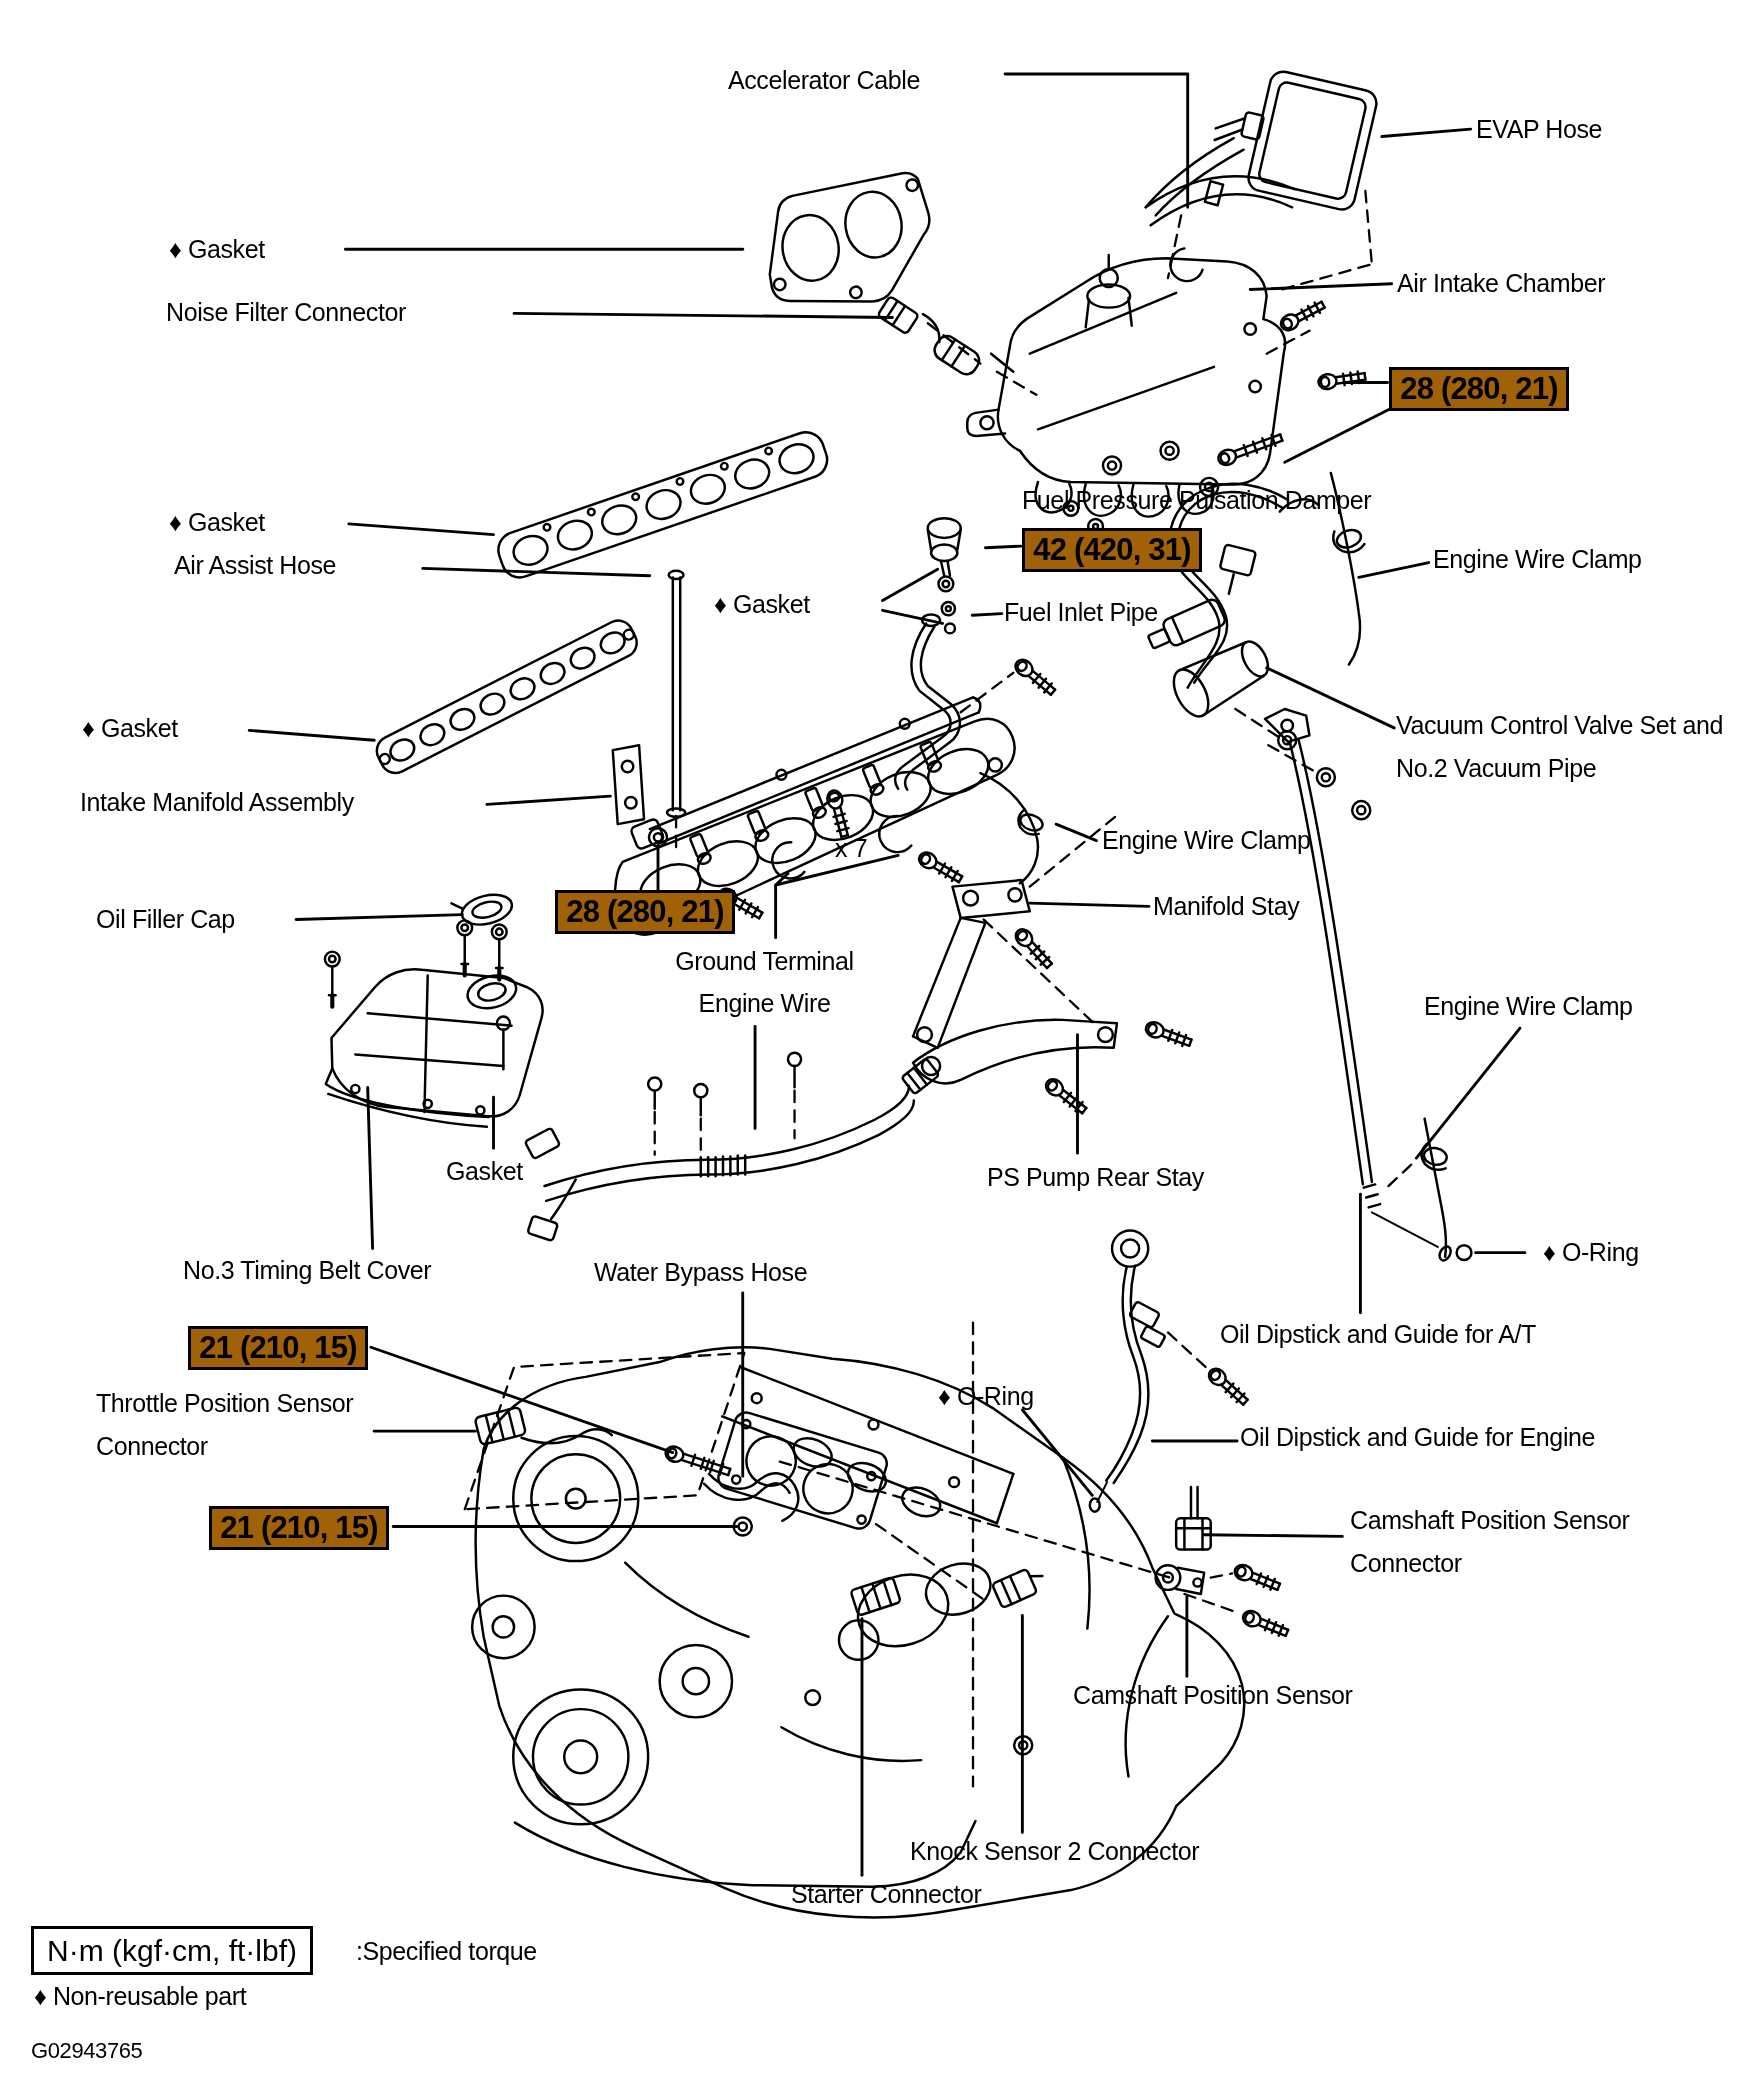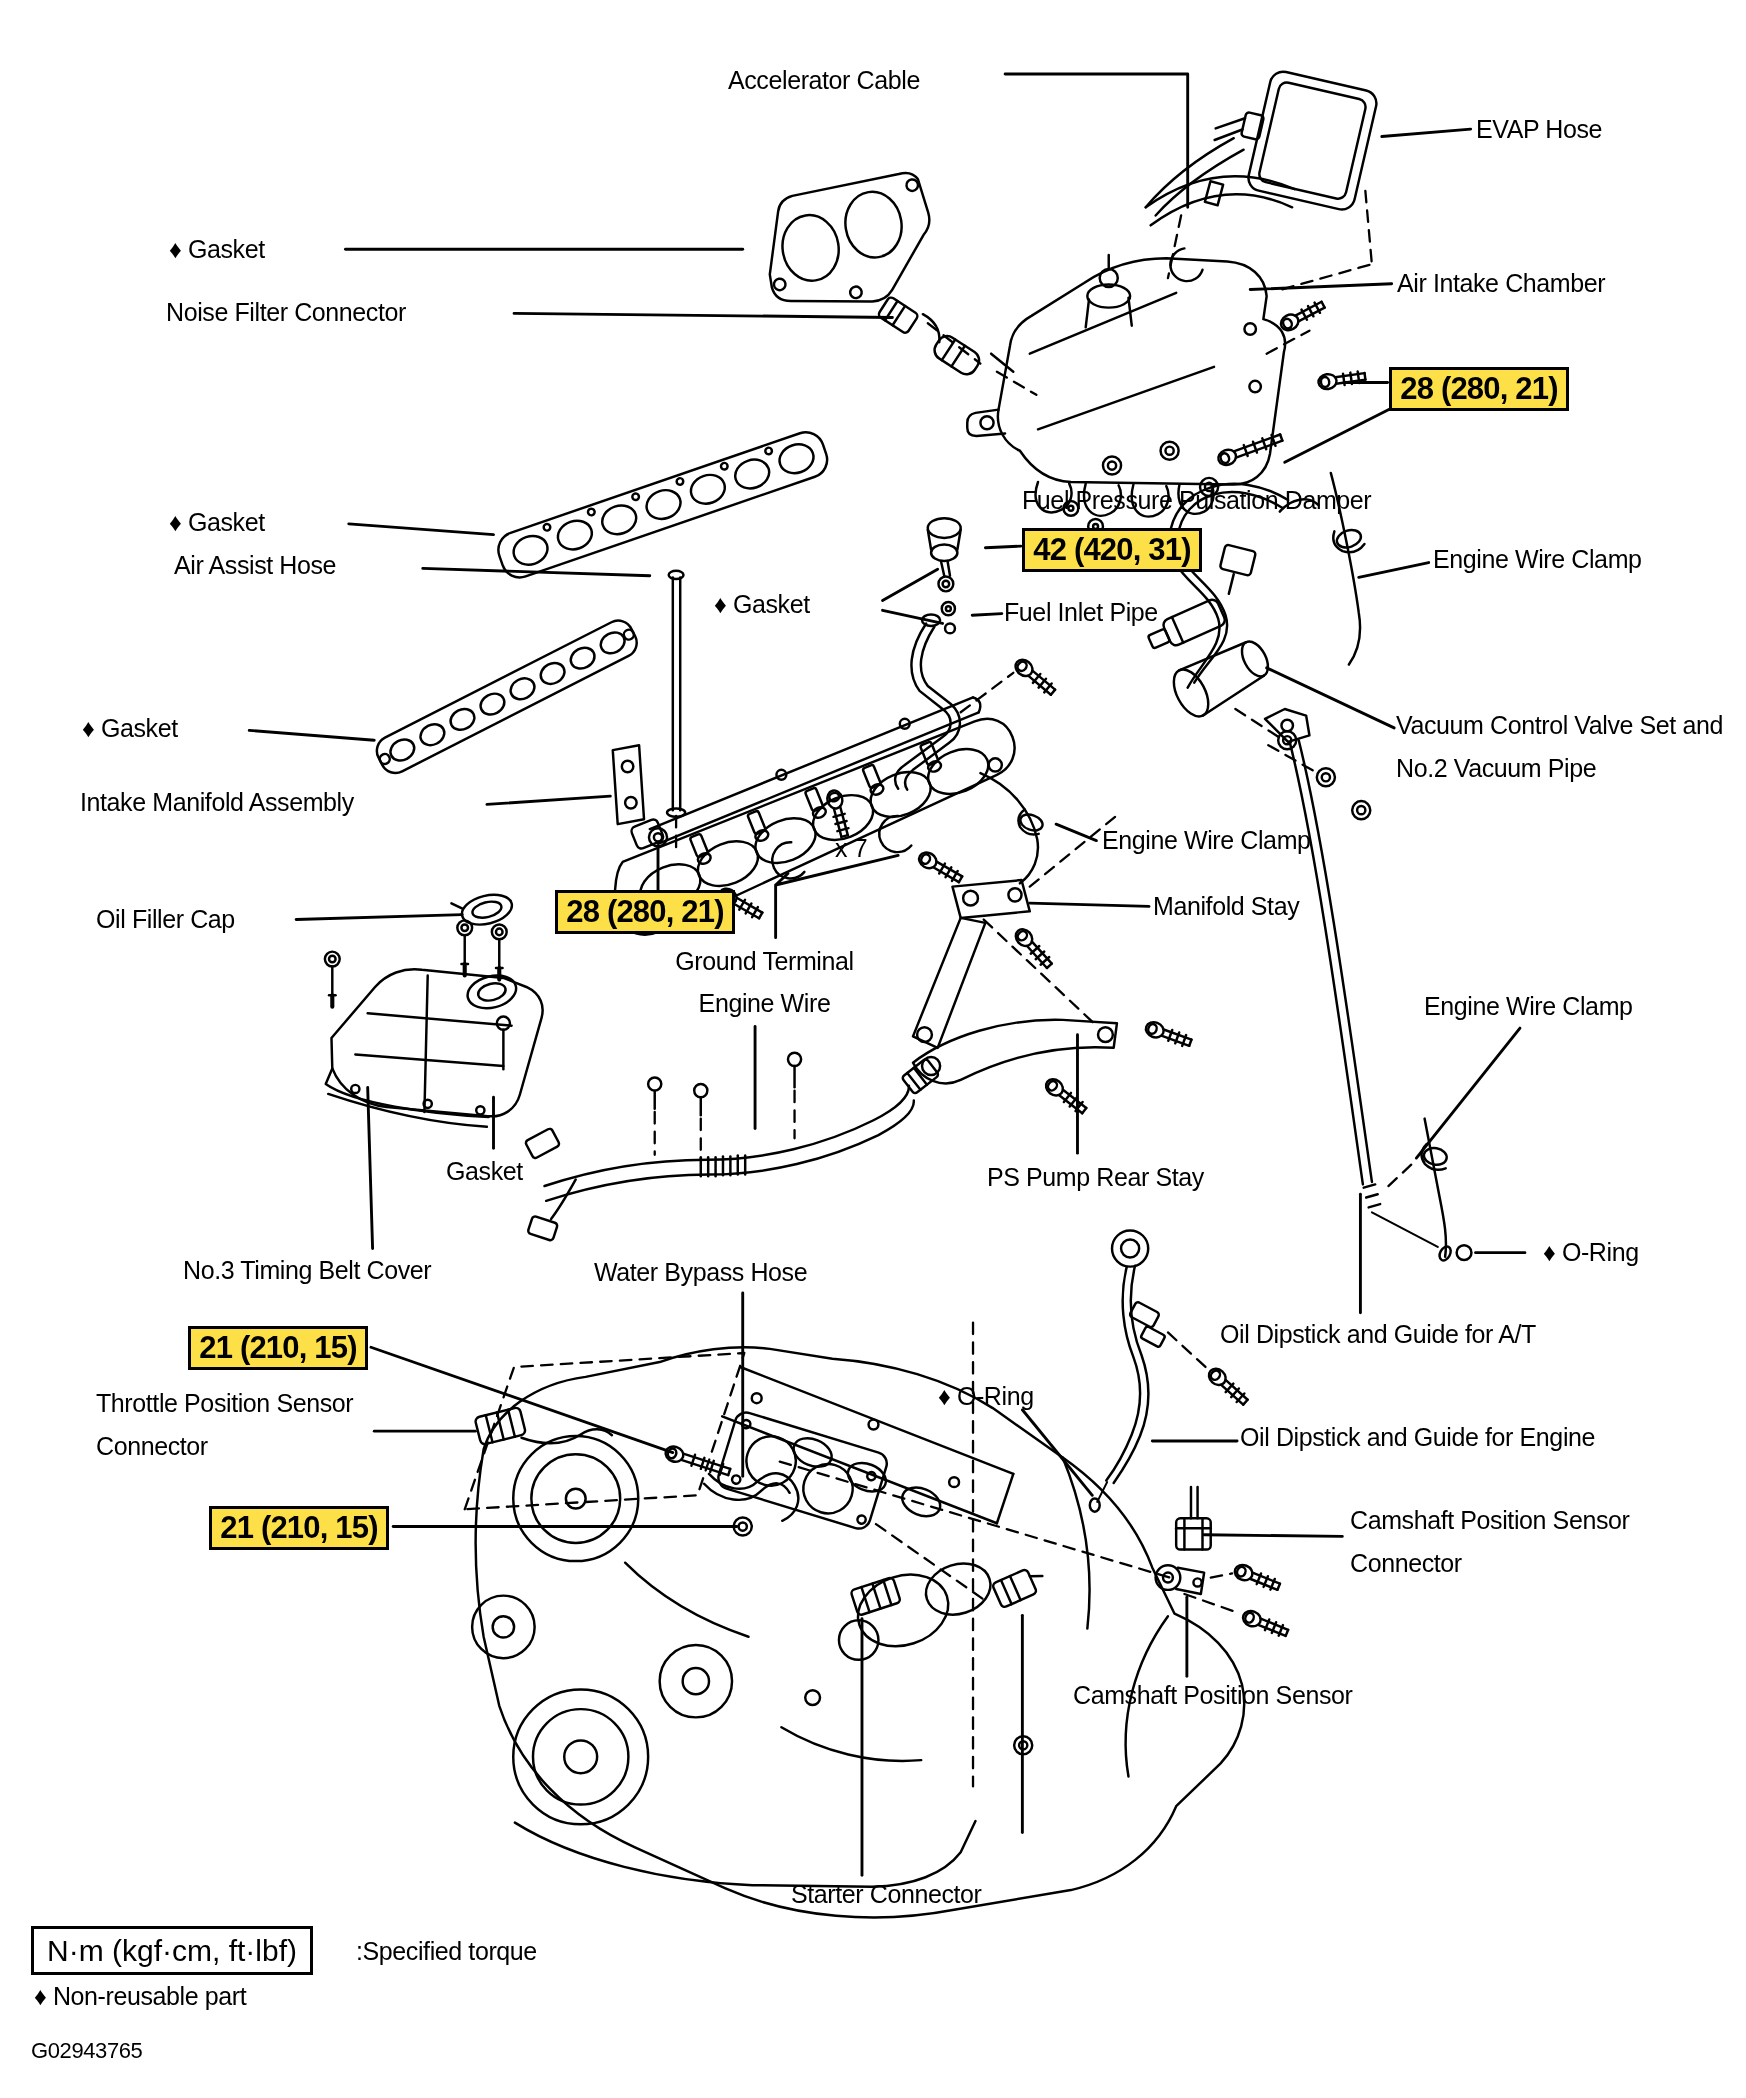--- a/index.html
+++ b/index.html
@@ -3,21 +3,21 @@
 <meta charset="utf-8">
 <style>
   html,body{margin:0;padding:0;background:#ffffff;}
   .stage{position:relative;width:1747px;height:2099px;background:#fff;
          font-family:"Liberation Sans","DejaVu Sans",sans-serif;color:#000;overflow:hidden;}
   svg.art{position:absolute;left:0;top:0;}
   .lbl{position:absolute;font-size:25px;line-height:43px;white-space:nowrap;letter-spacing:-0.4px;}
   .wrap{white-space:normal;}
   .ctr{text-align:center;}
   .spec{position:absolute;border:3.3px solid #000;font-weight:bold;font-size:31px;line-height:36px;
-        padding:0.8px 8.2px;white-space:nowrap;letter-spacing:-0.8px;background:#fde047;}
+        padding:0.8px 8.2px;white-space:nowrap;letter-spacing:-0.8px;background:#a16207;}
   .legend-box{position:absolute;border:3.3px solid #000;font-size:30px;line-height:38px;
         padding:2.5px 13px;white-space:nowrap;background:#fff;}
   .figid{position:absolute;font-size:22px;letter-spacing:-0.4px;}
 </style>
 </head>
 <body>
 
 <div class="stage">
 
   <svg class="art" width="1747" height="2099" viewBox="0 0 2124 2552" fill="none" stroke="#000" stroke-width="3" stroke-linecap="round" stroke-linejoin="round">
@@ -551,20 +551,21 @@
   <div class="lbl" style="left:987px;top:1156px;">PS Pump Rear Stay</div>
   <div class="lbl" style="left:1543px;top:1231px;">♦ O-Ring</div>
   <div class="lbl" style="left:183px;top:1249px;">No.3 Timing Belt Cover</div>
   <div class="lbl" style="left:594px;top:1251px;">Water Bypass Hose</div>
   <div class="lbl" style="left:1220px;top:1313px;">Oil Dipstick and Guide for A/T</div>
   <div class="lbl wrap" style="left:96px;top:1382px;width:284px;">Throttle Position Sensor Connector</div>
   <div class="lbl" style="left:938px;top:1375px;">♦ O-Ring</div>
   <div class="lbl" style="left:1240px;top:1416px;">Oil Dipstick and Guide for Engine</div>
   <div class="lbl wrap" style="left:1350px;top:1499px;width:296px;">Camshaft Position Sensor Connector</div>
   <div class="lbl" style="left:1045px;top:1674px;margin-left:28px;">Camshaft Position Sensor</div>
+  <div class="lbl" style="left:910px;top:1830px;">Knock Sensor 2 Connector</div>
   <div class="lbl" style="left:791px;top:1873px;">Starter Connector</div>
 
   <div class="spec" style="left:1389px;top:367px;">28 (280, 21)</div>
   <div class="spec" style="left:1022px;top:528px;">42 (420, 31)</div>
   <div class="spec" style="left:555px;top:890px;">28 (280, 21)</div>
   <div class="spec" style="left:188px;top:1326px;">21 (210, 15)</div>
   <div class="spec" style="left:209px;top:1506px;">21 (210, 15)</div>
 
   <div class="legend-box" style="left:31px;top:1926px;">N·m (kgf·cm, ft·lbf)</div>
   <div class="lbl" style="left:356px;top:1930px;">:Specified torque</div>

